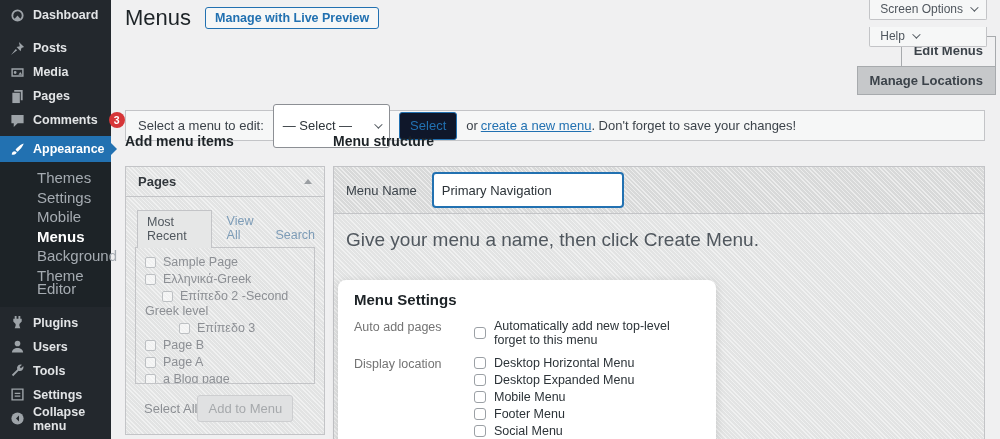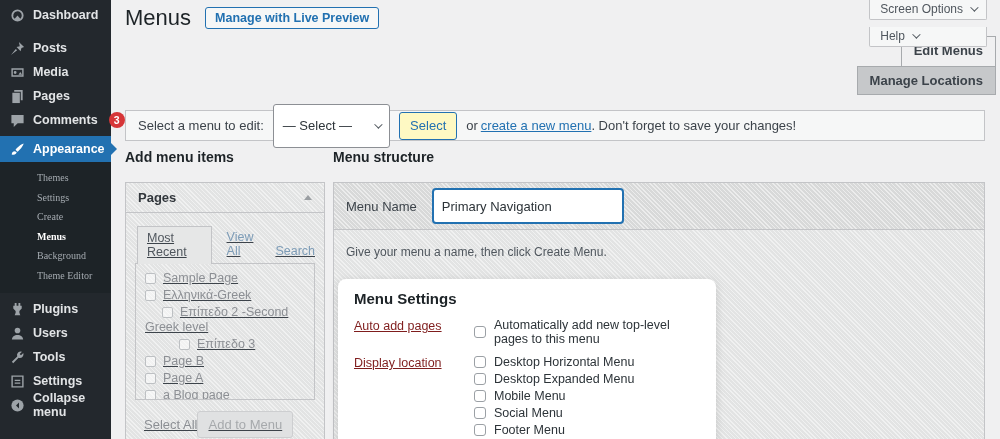--- a/index.html
+++ b/index.html
@@ -13,21 +13,21 @@
   .mi .ic { width:15px; height:15px; flex:none; color:#9da3a8; display:flex; align-items:center; justify-content:center; }
   .mi .ic svg { width:15px; height:15px; fill:currentColor; }
   .mi.active { background:#2271b1; color:#fff; height:26px; }
   .mi.active .ic { color:#fff; }
   .arrow-out { position:absolute; right:-6px; top:50%; margin-top:-6px; width:0; height:0;
     border-top:6px solid transparent; border-bottom:6px solid transparent; border-left:6px solid #2271b1; }
   .sep9 { height:9px; } .sep4 { height:4px; } .sep3 { height:3px; }
   .badge { background:#d63638; color:#fff; border-radius:50%; min-width:16px; height:16px; font-size:10.5px;
     display:inline-flex; align-items:center; justify-content:center; margin-left:3px; font-weight:600; padding:0 2px; }
   .submenu { background:#1d2327; padding:6px 0 8px; }
-  .smi { padding:3px 10px 3px 37px; font-size:10px; color:#a5abb1; cursor:pointer; font-weight:400; line-height:13.5px;font-family:Liberation Serif, serif; }
+  .smi { padding:3px 10px 3px 37px; font-size:15px; color:#a5abb1; cursor:pointer; font-weight:400; line-height:13.5px; }
   .smi.active { color:#fff; font-weight:700; }
 
   
   .content { position:absolute; left:111px; top:0; right:0; bottom:0; }
   .page-header { padding:6px 0 0 14px; display:flex; align-items:center; }
   .page-title { font-size:22px; font-weight:400; color:#1d2327; line-height:24px; }
   .btn-outline-blue { margin-left:14px; border:1px solid #2271b1; color:#2271b1; background:#f6f7f7;
     border-radius:3px; padding:3px 9px; font-size:12.5px; font-weight:600; cursor:pointer; font-family:inherit; }
   .screen-meta { position:absolute; top:0; right:13px; display:flex; gap:7px; z-index:4;flex-direction:column; }
   .meta-btn { border:1px solid #c3c4c7; border-top:none; background:#f6f7f7; color:#50575e; font-size:12px;
@@ -39,41 +39,41 @@
   .nav-tabs { margin:6px 0 0 14px; display:flex; align-items:flex-end;flex-direction:column; }
   .nav-tab { border:1px solid #a7aaad; background:#c6c8ca; padding:6px 12px 6px; font-weight:700; font-size:13px;
     color:#3c434a; margin-right:4px; cursor:pointer; }
   .nav-tab.active { background:#f0f0f1; border-bottom:none; padding-bottom:8px; }
 
   
   .manage-bar { margin:15px 15px 0 14px; border:1px solid #c3c4c7; background:#f6f7f7; padding:5px 12px;
     display:flex; align-items:center; gap:9px; font-size:13px; color:#3c434a; height:31px; }
   .select-box { display:inline-flex; align-items:center; gap:22px; border:1px solid #8c8f94; background:#fff;
     border-radius:3px; padding:21px 9px; color:#2c3338; cursor:pointer; height:23px; }
-  .btn-select { border:1px solid #2271b1; color:#2271b1; background:#fef9c3; border-radius:3px;
+  .btn-select { border:1px solid #2271b1; color:#2271b1; background:#0f172a; border-radius:3px;
     padding:2px 10px; font-size:13px; cursor:pointer; font-family:inherit; height:28px; }
   .after-text { color:#3c434a; }
   .after-text .or { margin-right:3px; }
   .link-blue { color:#2271b1; }
 
   
   .col-left { position:absolute; left:14px; top:133px; width:200px; }
   .col-right { position:absolute; left:222px; top:133px; right:15px; }
-  .col-heading { font-size:14px; font-weight:700; color:#1d2327; line-height:17px; margin-bottom:16px;margin-top:16px; }
+  .col-heading { font-size:14px; font-weight:700; color:#1d2327; line-height:17px; margin-bottom:16px; }
 
   .tex-dark  { background-color:#dcdddd; background-image:repeating-linear-gradient(45deg, rgba(255,255,255,.45) 0 1px, rgba(0,0,0,.02) 1px 3px); }
   .tex-light { background-color:#e6e7e7; background-image:repeating-linear-gradient(45deg, rgba(255,255,255,.4) 0 1px, rgba(0,0,0,.015) 1px 3px); }
 
   
   .panel { border:1px solid #c3c4c7; }
   .panel-header { padding:7px 12px; font-weight:600; font-size:13px; color:#32373c;
     display:flex; justify-content:space-between; align-items:center; cursor:pointer; }
   .panel-header.with-border { border-bottom:1px solid #c3c4c7; }
   .tri-up { width:0; height:0; border-left:4px solid transparent; border-right:4px solid transparent; border-bottom:5px solid #9a9ea2; }
-  .panel-body { padding:13px 9px 0;text-decoration:underline; }
+  .panel-body { padding:13px 9px 0; }
   .inner-tabs { display:flex; align-items:flex-end; margin:0 0 -1px 2px; position:relative; z-index:1; }
   .inner-tab { border:1px solid #c3c4c7; border-bottom:none; padding:4px 9px 5px; font-size:12.5px; color:#50575e;
     background-color:#e6e7e7; cursor:pointer; }
   .inner-link { color:#7d9cb7; font-size:12.5px; margin-left:15px; padding-bottom:6px; text-decoration:none; }
   .checklist { border:1px solid #c3c4c7; padding:6px 0; height:137px; overflow:hidden; color:#8c8f94; }
   .check-item { padding:1px 9px; line-height:15px; font-size:12.5px; cursor:default; }
   .cbx { display:inline-block; width:11px; height:11px; border:1px solid #bdc0c3; background:rgba(255,255,255,.55);
     border-radius:2px; vertical-align:-2px; margin-right:7px; }
   .lvl2 .cbx { margin-left:17px; }
   .lvl3 .cbx { margin-left:34px; }
@@ -82,27 +82,27 @@
   .btn-disabled { background:#e0e1e2; border:1px solid #cdced0; color:#a6a9ac; border-radius:3px;
     padding:5px 10px; font-size:13px; font-family:inherit; cursor:default; }
 
   
   .structure-box { border:1px solid #c3c4c7; }
   .name-row { padding:5px 12px; display:flex; align-items:center; gap:15px; border-bottom:1px solid #c3c4c7; }
   .name-label { color:#3c434a; font-size:13px; }
   .name-input { width:192px; padding:16px 8px; font-size:13px; border:2px solid #2271b1; border-radius:4px;
     color:#2c3338; background:#fff; outline:none; font-family:inherit; height:26px; }
   .structure-body { padding:12px 12px 12px; }
-  .instruction { font-size:12px; color:#50575e; margin:3px 0 20px; }
+  .instruction { font-size:19px; color:#50575e; margin:3px 0 29px; }
   .settings-card { background:#fff; border-radius:8px; box-shadow:0 2px 10px rgba(0,0,0,.14);
     width:378px; margin-left:-8px; padding:11px 16px 13px; }
   .settings-heading { font-size:15px; font-weight:700; color:#1d2327; margin-bottom:11px; }
   .settings-row { display:flex; font-size:12.5px; margin-bottom:9px; }
   .settings-row:last-child { margin-bottom:0; }
-  .settings-label { width:120px; flex:none; color:#7f1d1d; padding-top:1px;text-decoration:underline; }
+  .settings-label { width:120px; flex:none; color:#737373; padding-top:1px; }
   .cb-line { display:flex; align-items:center; gap:8px; margin-bottom:3px; color:#2c3338; }
   .cb-line:last-child { margin-bottom:0; }
   .cb { width:12px; height:12px; border:1px solid #9ba0a5; border-radius:3px; background:#fff; flex:none; cursor:pointer; }
   .structure-footer { border-top:1px solid #c3c4c7; padding:8px 12px; display:flex; justify-content:space-between; align-items:center; }
 </style>
 </head>
 <body>
 
 <div class="sidebar">
   <div class="sep3"></div>
@@ -155,21 +155,21 @@
         <svg viewBox="0 0 16 16">
           <path d="M14.5 1.5c-3 .8-7.2 4.6-8.6 6.8l2 2c2.2-1.4 6-5.6 6.6-8.8zM5 9.8c-1.8 0-2.8 1-3.2 3.4 1.6.6 3.5.3 4.4-.6.8-.8.8-2 .8-2z"></path>
         </svg>
       </span>
     <span>Appearance</span>
     <span class="arrow-out"></span>
   </div>
   <div class="submenu">
     <div class="smi">Themes</div>
     <div class="smi">Settings</div>
-    <div class="smi">Create</div>
+    <div class="smi">Mobile</div>
     <div class="smi active">Menus</div>
     <div class="smi">Background</div>
     <div class="smi">Theme Editor</div>
   </div>
   <div class="sep4"></div>
   <div class="mi">
     <span class="ic">
         <svg viewBox="0 0 16 16">
           <path d="M5 1h2v3h2V1h2v3h1.5v3L10 9.5v2l1 2.5H5l1-2.5v-2L3.5 7V4H5z"></path>
         </svg>
@@ -289,46 +289,46 @@
       <div class="structure-body tex-light">
         <div class="instruction">Give your menu a name, then click Create Menu.</div>
 
         <div class="settings-card">
           <div class="settings-heading">Menu Settings</div>
 
           <div class="settings-row">
             <span class="settings-label">Auto add pages</span>
             <div class="cb-line">
               <span class="cb"></span>
-              <span>Automatically add new top-level pages to this menu</span>
+              <span>Automatically add new top-level forget to this menu</span>
             </div>
           </div>
 
           <div class="settings-row">
             <span class="settings-label">Display location</span>
             <div>
               <div class="cb-line">
                   <span class="cb"></span>
                   <span>Desktop Horizontal Menu</span>
                 </div>
               <div class="cb-line">
                   <span class="cb"></span>
                   <span>Desktop Expanded Menu</span>
                 </div>
               <div class="cb-line">
                   <span class="cb"></span>
                   <span>Mobile Menu</span>
                 </div>
               <div class="cb-line">
                   <span class="cb"></span>
+                  <span>Footer Menu</span>
+                </div>
+              <div class="cb-line">
+                  <span class="cb"></span>
                   <span>Social Menu</span>
-                </div>
-              <div class="cb-line">
-                  <span class="cb"></span>
-                  <span>Footer Menu</span>
                 </div>
             </div>
           </div>
         </div>
       </div>
 
       <div class="structure-footer tex-light">
         
         
       </div>

